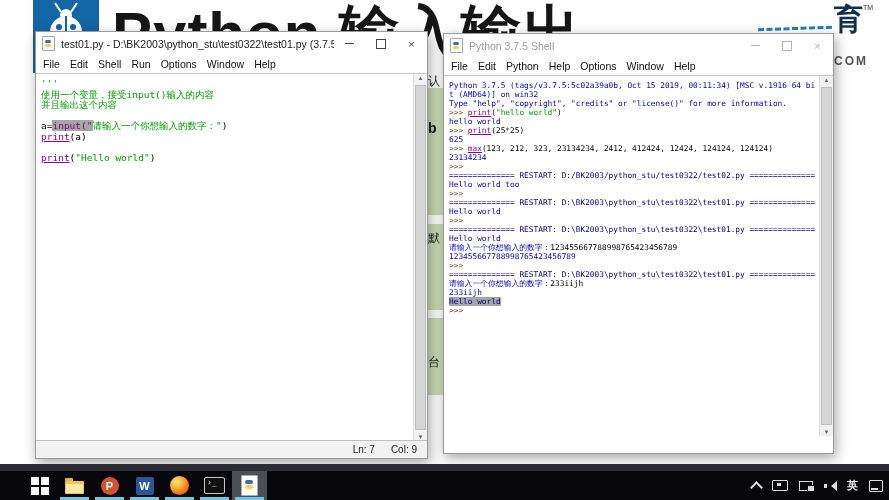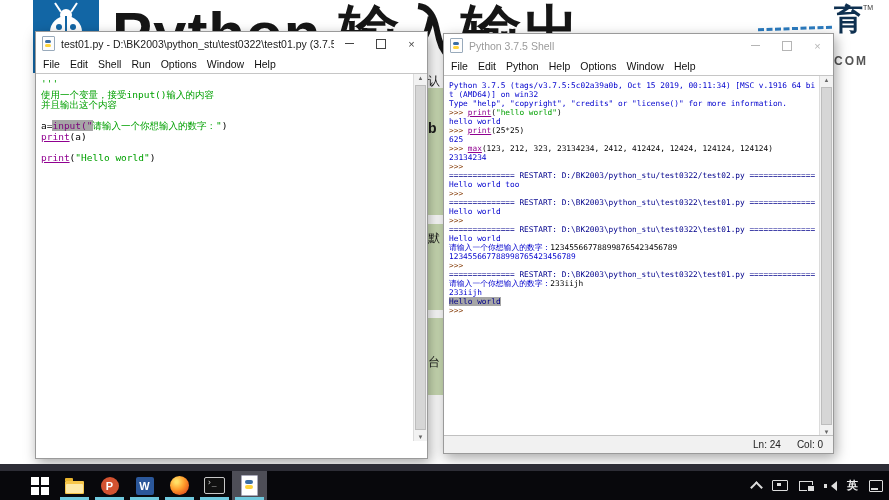--- a/index.html
+++ b/index.html
@@ -176,20 +176,24 @@
       <span class="menu-item">Options</span>
       <span class="menu-item">Window</span>
       <span class="menu-item">Help</span>
     </div>
   <div class="client">
     <div class="content txt edit-txt" id="ed-content"><div class="line"><span class="sg str">'''</span></div><div class="line"><span class="sg str">使用一个变量，接受input()输入的内容</span></div><div class="line"><span class="sg str">并且输出这个内容</span></div><div class="line">&nbsp;</div><div class="line"><span class="sg in">a=</span><span class="sg sel2">input("</span><span class="sg str">请输入一个你想输入的数字："</span><span class="sg in">)</span></div><div class="line"><span class="sg bi">print</span><span class="sg in">(a)</span></div><div class="line">&nbsp;</div><div class="line"><span class="sg bi">print</span><span class="sg in">(</span><span class="sg str">"Hello world"</span><span class="sg in">)</span></div></div>
     <div class="scrollbar">
         <div class="thumb"></div>
       </div>
   </div>
+  <div class="status">
+    <span>Ln: 7</span>
+    <span>Col: 9</span>
+  </div>
 </div>
 
 <div class="window" id="sh-win">
   <div class="titlebar">
     <span class="file-ic"></span>
     <span class="title-txt">Python 3.7.5 Shell</span>
     <span class="win-controls" id="sh-controls">
         <span class="win-btn">
           <span class="g-min"></span>
         </span>
@@ -207,24 +211,20 @@
       <span class="menu-item">Options</span>
       <span class="menu-item">Window</span>
       <span class="menu-item">Help</span>
     </div>
   <div class="client">
     <div class="content txt shell-txt" id="sh-content"><div class="line"><span class="sg out">Python 3.7.5 (tags/v3.7.5:5c02a39a0b, Oct 15 2019, 00:11:34) [MSC v.1916 64 bit (AMD64)] on win32</span></div><div class="line"><span class="sg out">Type "help", "copyright", "credits" or "license()" for more information.</span></div><div class="line"><span class="sg pr">&gt;&gt;&gt; </span><span class="sg bi">print</span><span class="sg in">(</span><span class="sg str">"hello world"</span><span class="sg in">)</span></div><div class="line"><span class="sg out">hello world</span></div><div class="line"><span class="sg pr">&gt;&gt;&gt; </span><span class="sg bi">print</span><span class="sg in">(25*25)</span></div><div class="line"><span class="sg out">625</span></div><div class="line"><span class="sg pr">&gt;&gt;&gt; </span><span class="sg bi">max</span><span class="sg in">(123, 212, 323, 23134234, 2412, 412424, 12424, 124124, 124124)</span></div><div class="line"><span class="sg out">23134234</span></div><div class="line"><span class="sg pr">&gt;&gt;&gt;</span></div><div class="line"><span class="sg res">============== RESTART: D:/BK2003/python_stu/test0322/test02.py ==============</span></div><div class="line"><span class="sg out">Hello world too</span></div><div class="line"><span class="sg pr">&gt;&gt;&gt;</span></div><div class="line"><span class="sg res">============== RESTART: D:\BK2003\python_stu\test0322\test01.py ==============</span></div><div class="line"><span class="sg out">Hello world</span></div><div class="line"><span class="sg pr">&gt;&gt;&gt;</span></div><div class="line"><span class="sg res">============== RESTART: D:\BK2003\python_stu\test0322\test01.py ==============</span></div><div class="line"><span class="sg out">Hello world</span></div><div class="line"><span class="sg out">请输入一个你想输入的数字：</span><span class="sg in">123455667788998765423456789</span></div><div class="line"><span class="sg out">123455667788998765423456789</span></div><div class="line"><span class="sg pr">&gt;&gt;&gt;</span></div><div class="line"><span class="sg res">============== RESTART: D:\BK2003\python_stu\test0322\test01.py ==============</span></div><div class="line"><span class="sg out">请输入一个你想输入的数字：</span><span class="sg in">233iijh</span></div><div class="line"><span class="sg out">233iijh</span></div><div class="line"><span class="sg sel">Hello world</span></div><div class="line"><span class="sg pr">&gt;&gt;&gt;</span></div></div>
     <div class="scrollbar">
         <div class="thumb"></div>
       </div>
   </div>
-  <div class="status">
-    <span>Ln: 24</span>
-    <span>Col: 0</span>
-  </div>
 </div>
 
 <div id="taskbar">
   <div id="slots">
       <div class="slot">
         <div class="ic-start">
           <span></span>
           <span></span>
           <span></span>
           <span></span>

